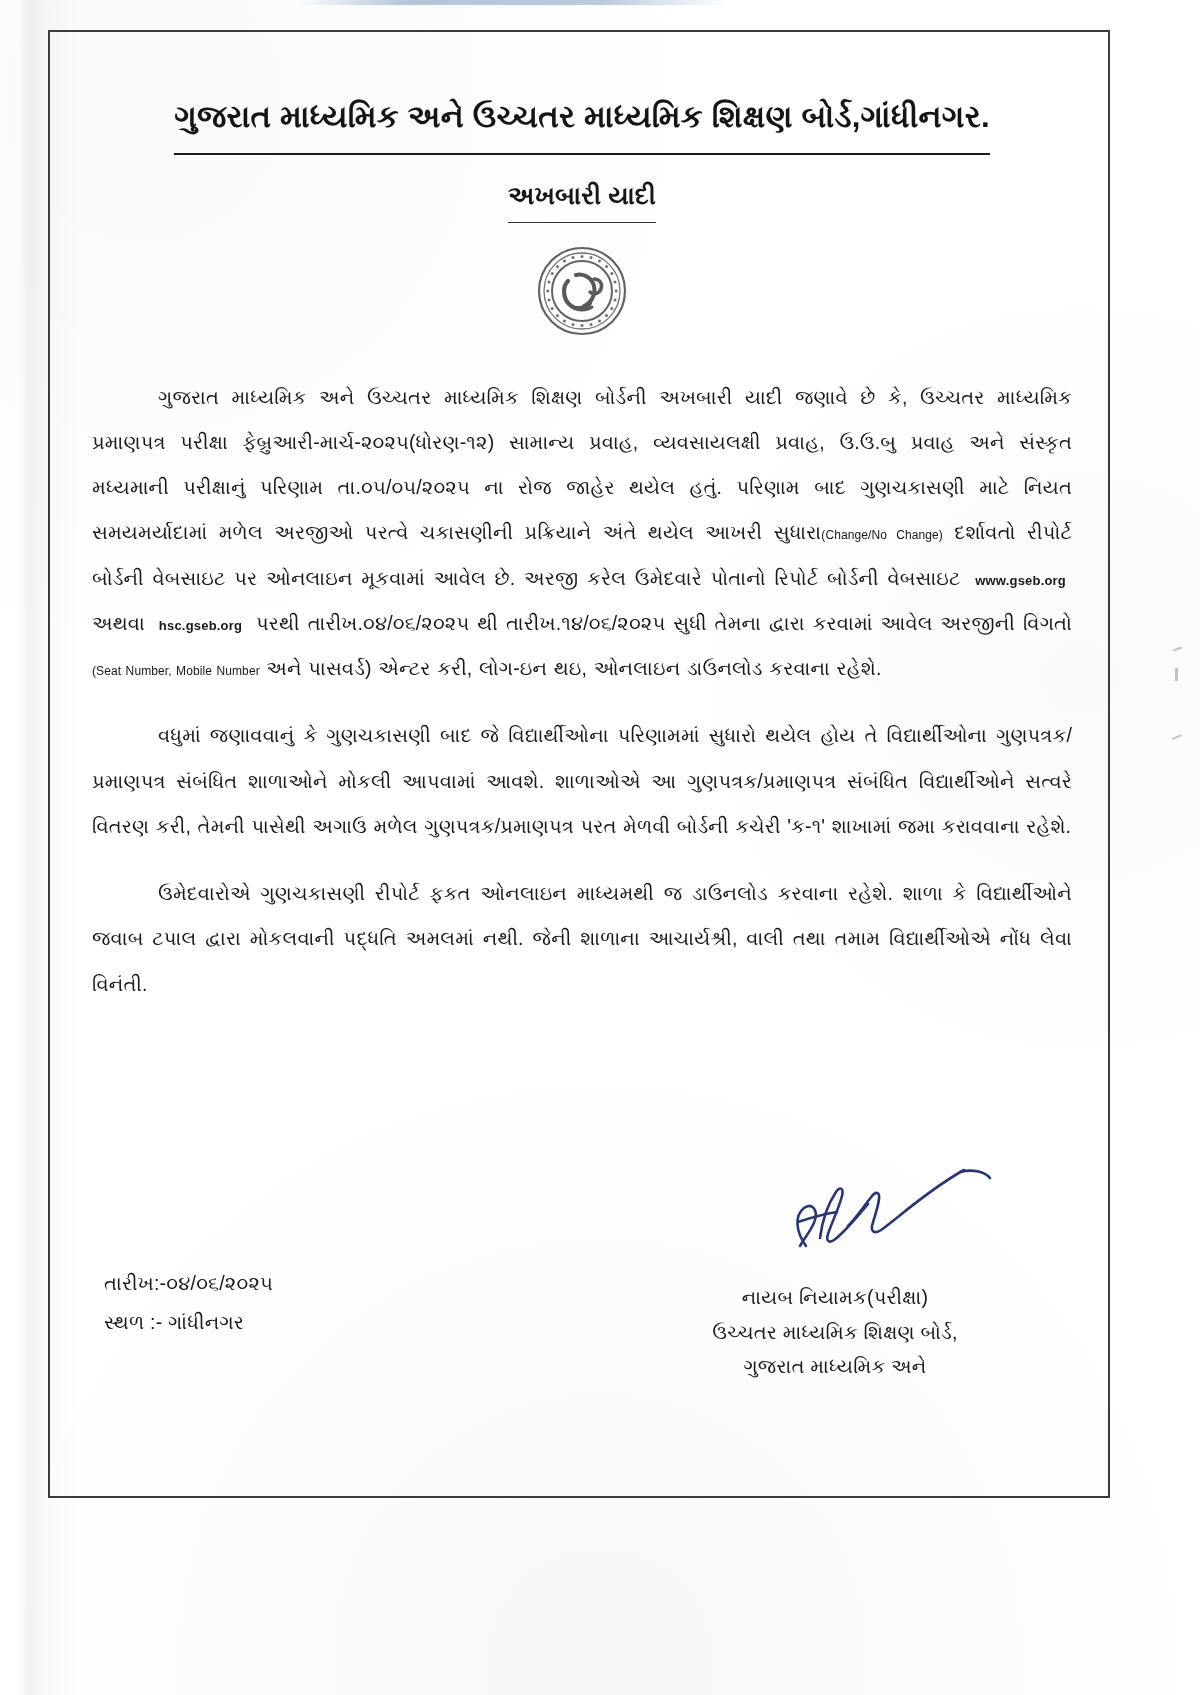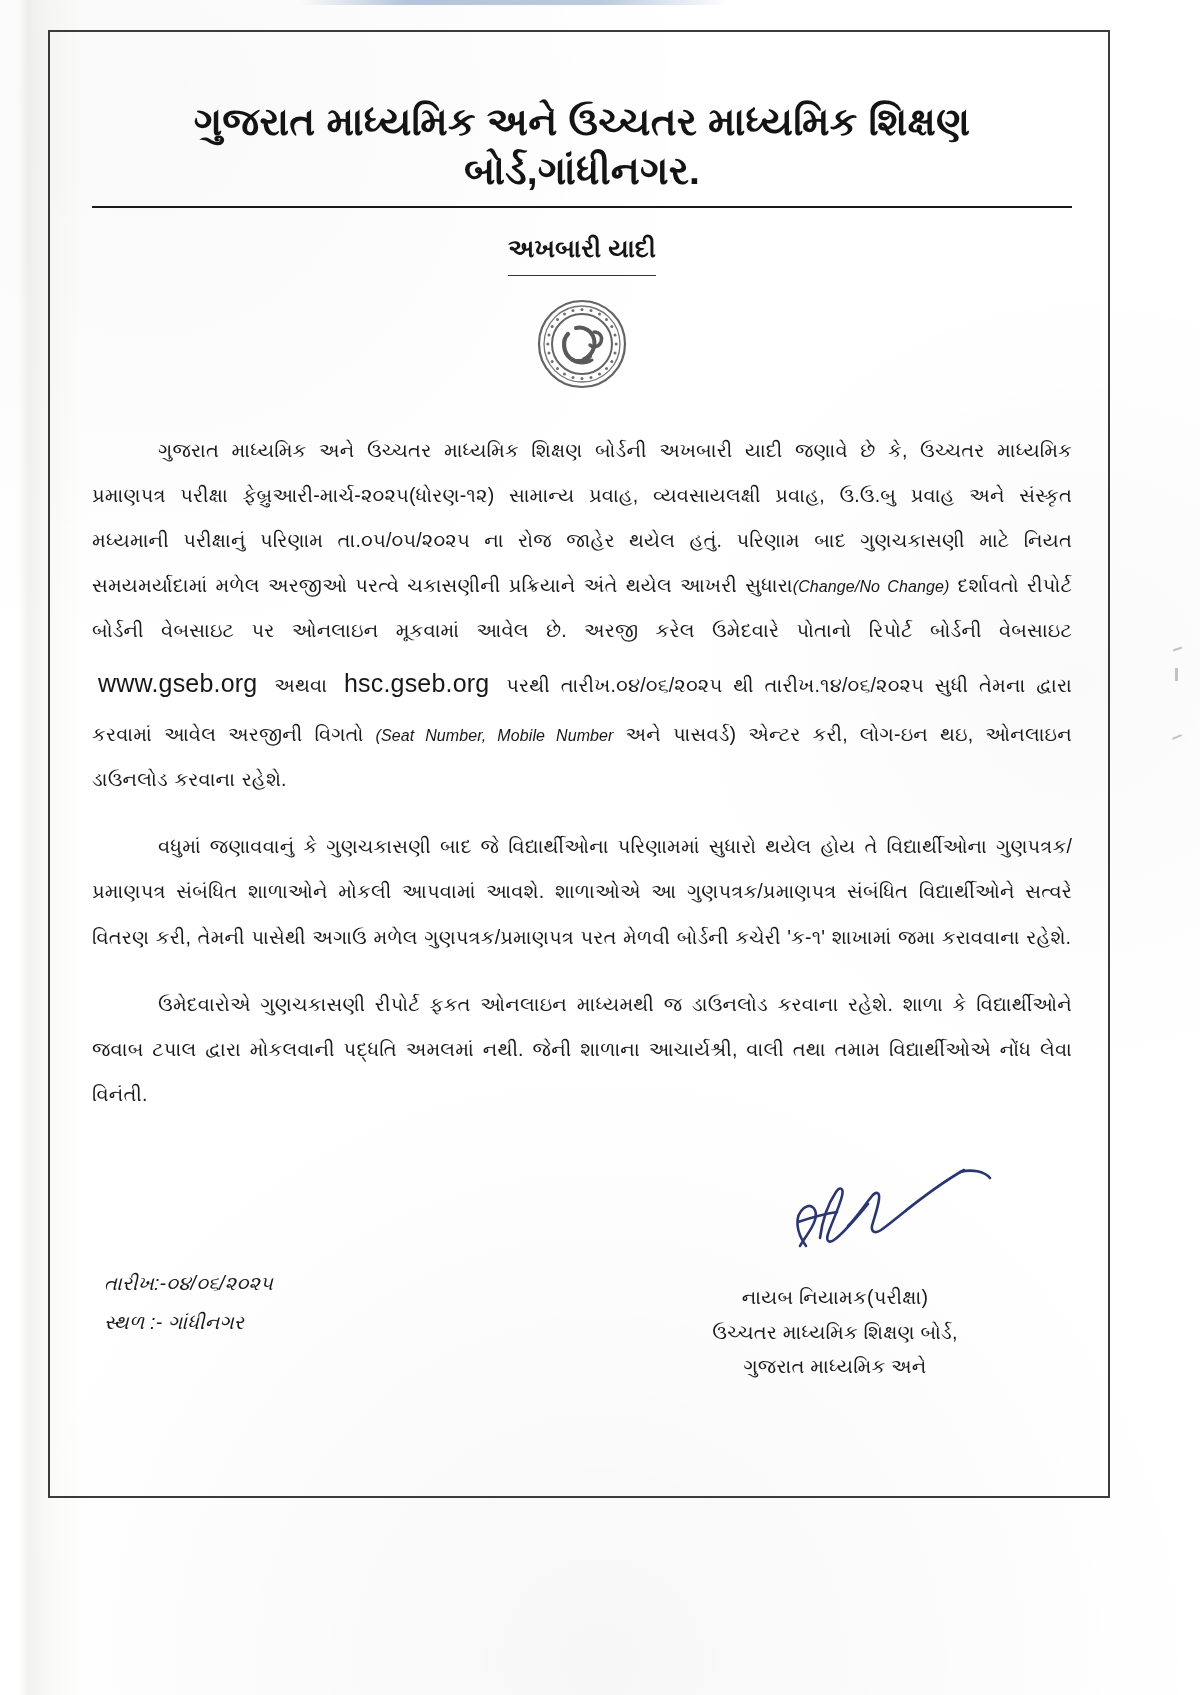--- a/index.html
+++ b/index.html
@@ -51,28 +51,28 @@
   .doc-inner {
     position: absolute;
     left: 92px; top: 62px;
     width: 980px;
     height: 1410px;
   }
 
   
   .title-wrap { text-align: center; }
   .doc-title {
-    font-size: 39px;
+    font-size: 31px;
     font-weight: 700;
     color: #141414;
     letter-spacing: 0.2px;
     line-height: 1.25;
     border-bottom: 2px solid #1a1a1a;
     display: inline-block;
-    padding-bottom: 10px;
+    padding-bottom: 16px;
     margin-top: 36px;
   }
   .doc-subtitle {
     font-size: 25px;
     font-weight: 600;
     color: #161616;
     display: inline-block;
     border-bottom: 1.5px solid #333;
     padding-bottom: 11px;
     margin-top: 26px;
@@ -99,43 +99,42 @@
     line-height: 2.32;
     text-align: justify;
     text-justify: inter-word;
     margin: 0 0 10px 0;
     letter-spacing: 0.15px;
     word-spacing: 1px;
   }
   .para.indent { text-indent: 66px; }
   .para-2 { margin-top: 22px; }
   .para-3 { margin-top: 22px; }
-  .latin { font-size: 16px; letter-spacing: 0.1px; font-style: italic; }
+  .latin { font-size: 12px; letter-spacing: 0.1px; }
   .url {
-    font-weight: 400;
-    font-size: 25px;
+    font-weight: 700;
+    font-size: 13px;
     letter-spacing: 0.2px;
     padding: 0 6px;
   }
 
   
   .footer {
     position: absolute;
     left: 0; right: 0;
     bottom: 34px;
     height: 230px;
   }
   .footer-left {
     position: absolute;
     left: 12px; bottom: 96px;
     font-size: 19.5px;
     color: #18181a;
     line-height: 2.0;
     letter-spacing: 0.2px;
-    font-style: italic;
   }
   .footer-right {
     position: absolute;
     right: 22px; bottom: 54px;
     width: 430px;
     text-align: center;
     font-size: 19.5px;
     color: #18181a;
     line-height: 1.78;
     letter-spacing: 0.2px;

